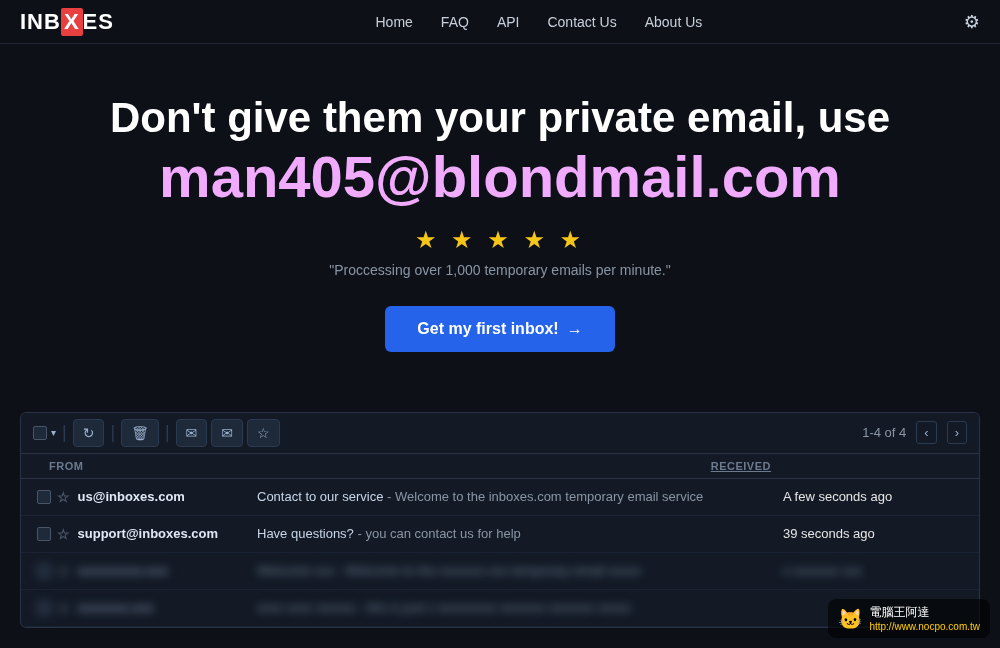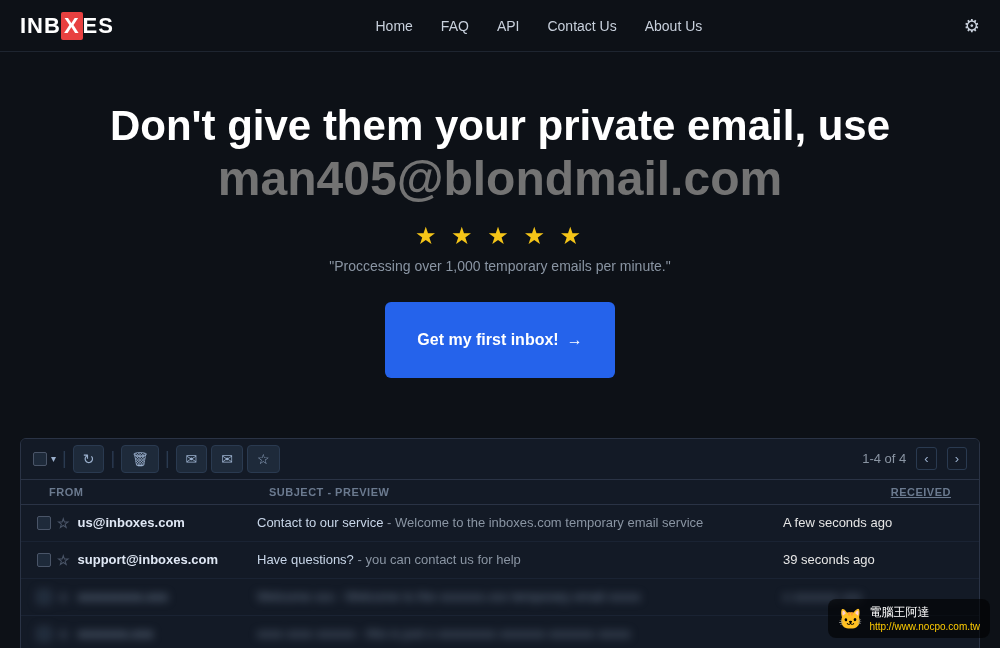--- a/index.html
+++ b/index.html
@@ -11,21 +11,21 @@
       min-height: 648px;
       overflow-x: hidden;
     }
 
     
     .navbar {
       display: flex;
       align-items: center;
       justify-content: space-between;
       padding: 0 20px;
-      height: 52px;
+      height: 44px;
       background-color: #0d1117;
       border-bottom: 1px solid #1e2530;
     }
     .navbar-logo {
       font-size: 22px;
       font-weight: 900;
       letter-spacing: 1px;
       color: #fff;
       display: flex;
       align-items: center;
@@ -66,43 +66,43 @@
       padding: 50px 20px 30px;
       background-color: #0d1117;
     }
     .hero h1 {
       font-size: 42px;
       font-weight: 800;
       color: #fff;
       line-height: 1.15;
     }
     .hero-email {
-      font-size: 48px;
+      font-size: 58px;
       font-weight: 800;
-      color: #737373;
+      color: #f0abfc;
       line-height: 1.2;
       margin-bottom: 14px;
     }
     .stars {
       color: #f5c518;
       font-size: 24px;
       letter-spacing: 4px;
       margin-bottom: 8px;
     }
     .hero-sub {
       font-size: 14px;
       color: #8a95a3;
       margin-bottom: 28px;
     }
     .cta-button {
       background-color: #2563eb;
       color: #fff;
       border: none;
       border-radius: 6px;
-      padding: 29px 32px;
+      padding: 14px 32px;
       font-size: 16px;
       font-weight: 600;
       cursor: pointer;
       display: inline-flex;
       align-items: center;
       gap: 8px;
     }
 
     
     .inbox-panel {
@@ -344,21 +344,20 @@
     </div>
     <div class="toolbar-right">
       <span>1-4 of 4</span>
       <button class="toolbar-nav-btn">‹</button>
       <button class="toolbar-nav-btn">›</button>
     </div>
   </div>
 
   <div class="inbox-table-header">
     <span>FROM</span>
-    <span>SUBJECT - PREVIEW</span>
     <span style="text-align:right;text-decoration:underline;">RECEIVED</span>
   </div>
 
   <div class="inbox-row unread">
     <div class="cell-from">
       <div class="checkbox-wrap">
         <div class="row-checkbox"></div>
         <span class="star-icon">☆</span>
       </div>
       <span>us@inboxes.com</span>

